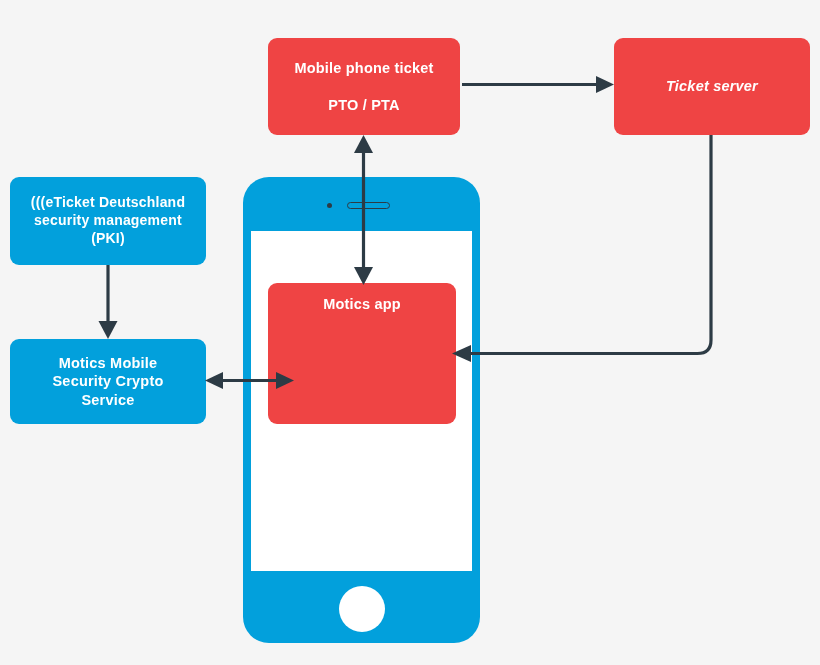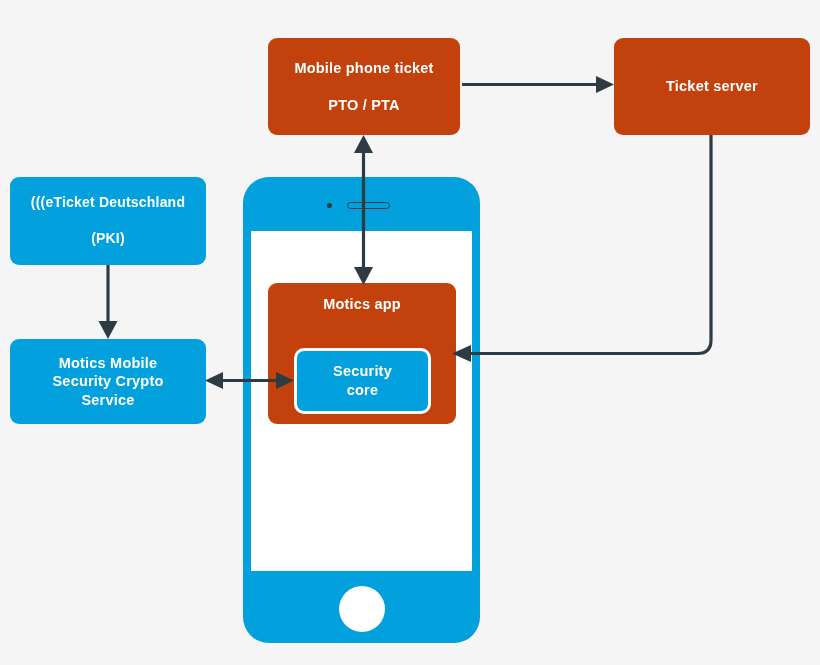--- a/index.html
+++ b/index.html
@@ -24,32 +24,33 @@
     align-items: center;
     justify-content: center;
     text-align: center;
     color: #ffffff;
     font-weight: bold;
     letter-spacing: 0.2px;
     line-height: 1.28;
     border-radius: 9px;
     z-index: 6;
   }
-  .node-orange { background: #c2410c; }
+  .node-orange { background: #ef4444; }
   .node-blue   { background: #02a0dc; }
 
   
   #node-background-systems {
     left: 268px; top: 38px; width: 192px; height: 97px;
     font-size: 14.5px;
     padding: 0 8px;
   }
   #node-ticket-server {
     left: 614px; top: 38px; width: 196px; height: 97px;
     font-size: 14.5px;
+    font-style: italic;
   }
   #node-pki {
     left: 10px; top: 177px; width: 196px; height: 88px;
     font-size: 14px;
     padding: 12px 6px;
   }
   #node-crypto-service {
     left: 10px; top: 339px; width: 196px; height: 85px;
     font-size: 14.5px;
     padding: 8px 10px;
@@ -147,43 +148,37 @@
     </span>
   </div>
 
   <div class="node node-orange" id="node-ticket-server">
     <span>Ticket server</span>
   </div>
 
   <div class="node node-blue" id="node-pki">
     <span>
       <span>(((eTicket Deutschland</span><br>
-      <br>
+      <span>security management</span><br>
       <span>(PKI)</span>
     </span>
   </div>
 
   <div class="node node-blue" id="node-crypto-service">
     <span>
       <span>Motics Mobile</span><br>
       <span>Security Crypto</span><br>
       <span>Service</span>
     </span>
   </div>
 
   <div class="node node-orange" id="node-ticket-app">
     <span>Motics app</span>
   </div>
 
-  <div class="node node-blue" id="node-security-core">
-    <span>
-      <span>Security</span><br>
-      <span>core</span>
-    </span>
-  </div>
 
   <svg id="arrow-layer" viewBox="0 0 820 665">
 
     <g>
       <line class="arrow-path" x1="462" y1="84.5" x2="600" y2="84.5"></line>
       <polygon class="arrow-head" points="614,84.5 596,76 596,93"></polygon>
     </g>
 
     <g>
       <line class="arrow-path" x1="363.5" y1="148" x2="363.5" y2="272"></line>

